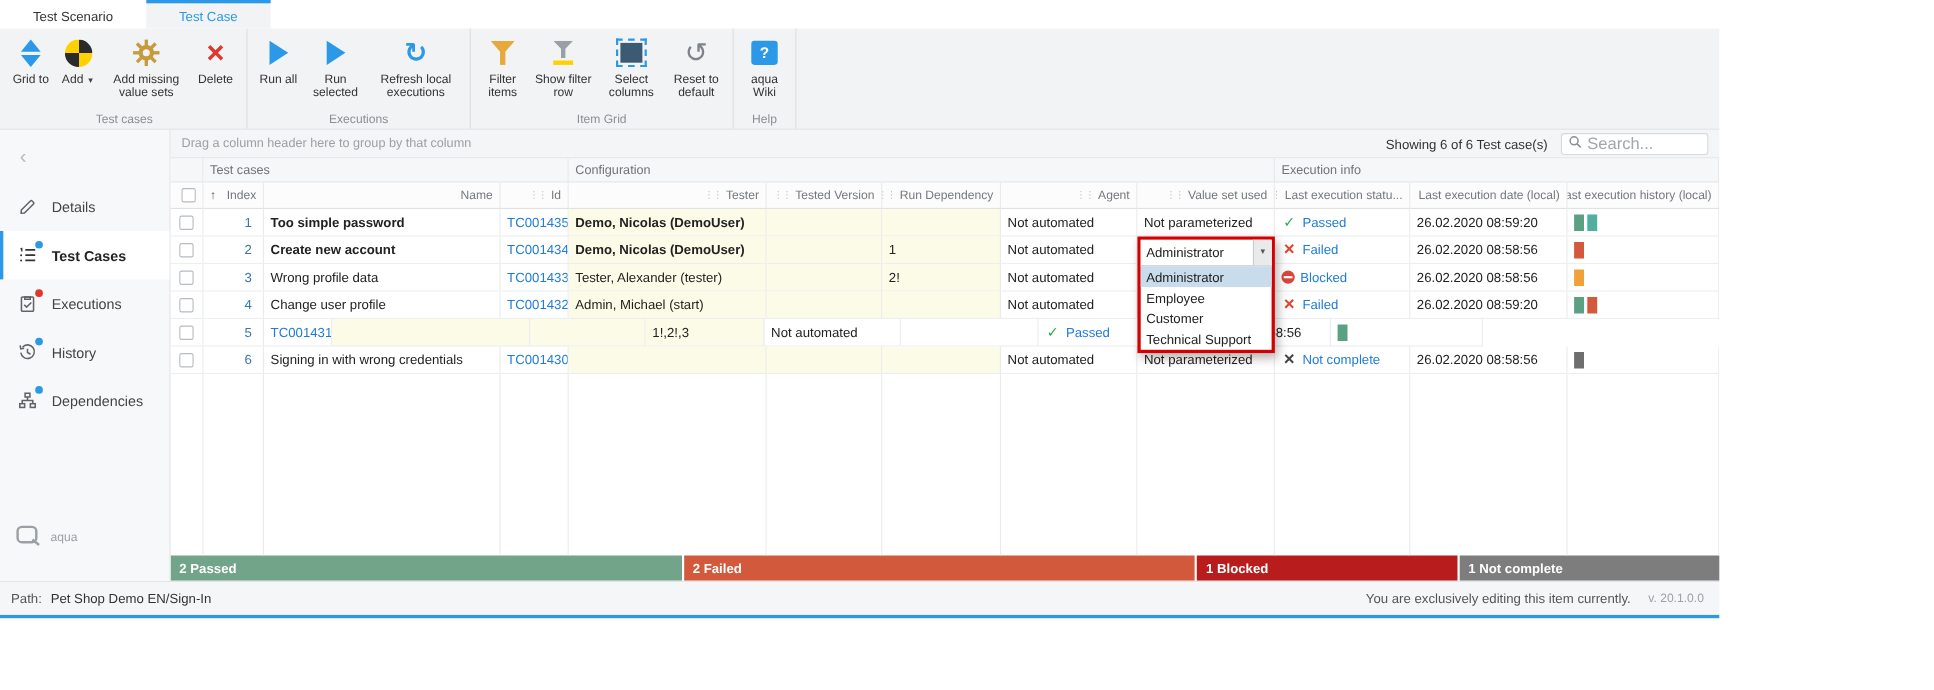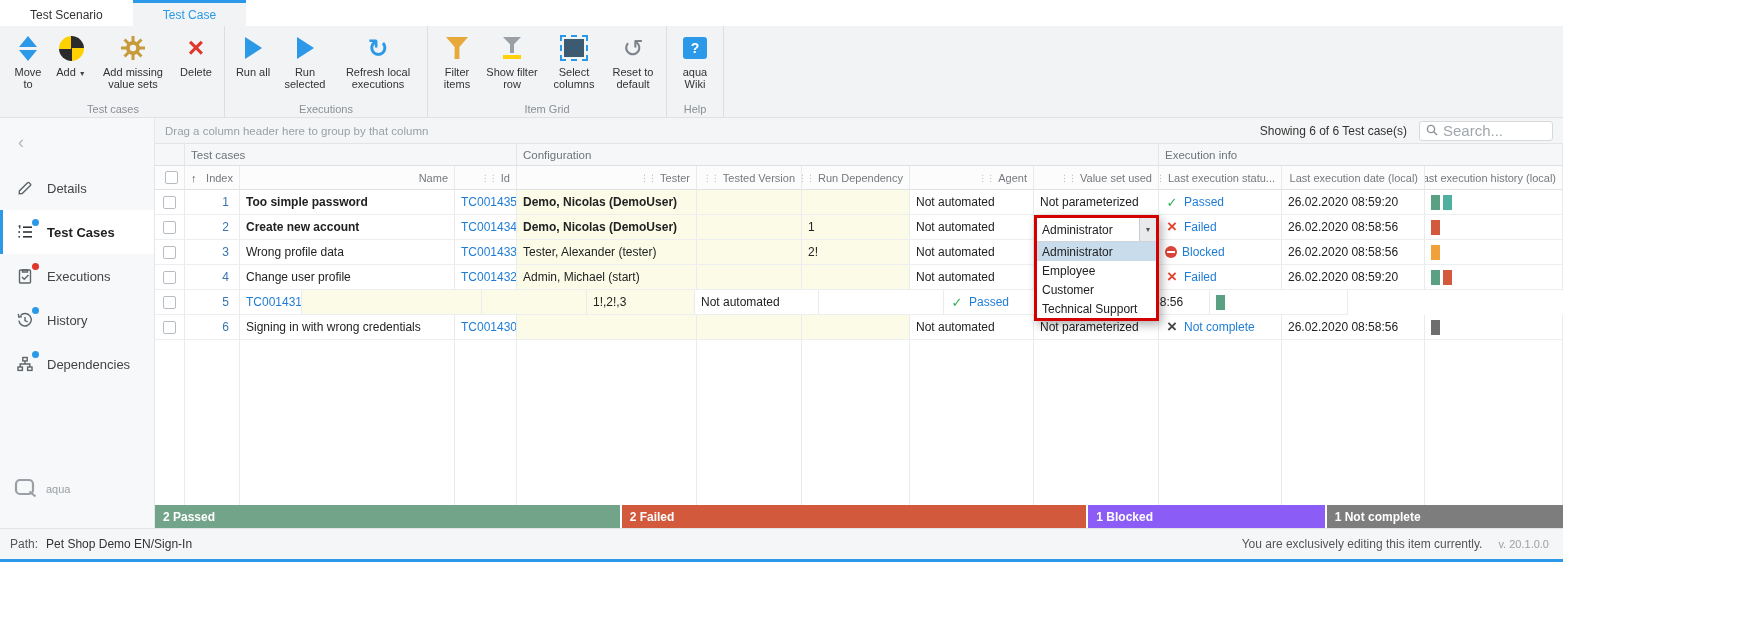--- a/index.html
+++ b/index.html
@@ -130,21 +130,21 @@
   <div class="ribbon">
     <div class="rgroup">
       <div class="rbuttons">
         <div class="rbtn" style="width:42px">
           <span class="ricon">
               <span class="ico-move">
                 <span class="tri-up"></span>
                 <span class="tri-down"></span>
               </span>
             </span>
-          <span class="btn-label">Move to</span>
+          <span class="btn-label">Grid to</span>
         </div>
         <div class="rbtn" style="width:44px">
           <span class="ricon">
               <span class="ico-add"></span>
             </span>
           <span class="btn-label"><span>Add</span><span class="rcaret">▼</span></span>
         </div>
         <div class="rbtn" style="width:80px">
           <span class="ricon">
             <svg width="26" height="26" viewBox="0 0 26 26">
@@ -586,21 +586,21 @@
             <div class="vs-item">Employee</div>
             <div class="vs-item">Customer</div>
             <div class="vs-item">Technical Support</div>
           </div>
         </div>
       </div>
 
       <div class="summary">
         <div class="seg" style="flex-grow: 2; flex-basis: 0px; background: rgb(114, 164, 137);">2 Passed</div>
         <div class="seg" style="flex-grow: 2; flex-basis: 0px; background: rgb(210, 89, 60); text-align: right;">2 Failed</div>
-        <div class="seg" style="flex-grow: 1; flex-basis: 0px; background: #8b5cf6;">1 Blocked</div>
+        <div class="seg" style="flex-grow: 1; flex-basis: 0px; background: #b91c1c;">1 Blocked</div>
         <div class="seg" style="flex-grow: 1; flex-basis: 0px; background: rgb(125, 125, 125);">1 Not complete</div>
       </div>
     </div>
   </div>
 
   <div class="footer">
     <span class="path-label">Path:</span>
     <span class="path-value">Pet Shop Demo EN/Sign-In</span>
     <span class="foot-status">You are exclusively editing this item currently.</span>
     <span class="foot-version">v. 20.1.0.0</span>

